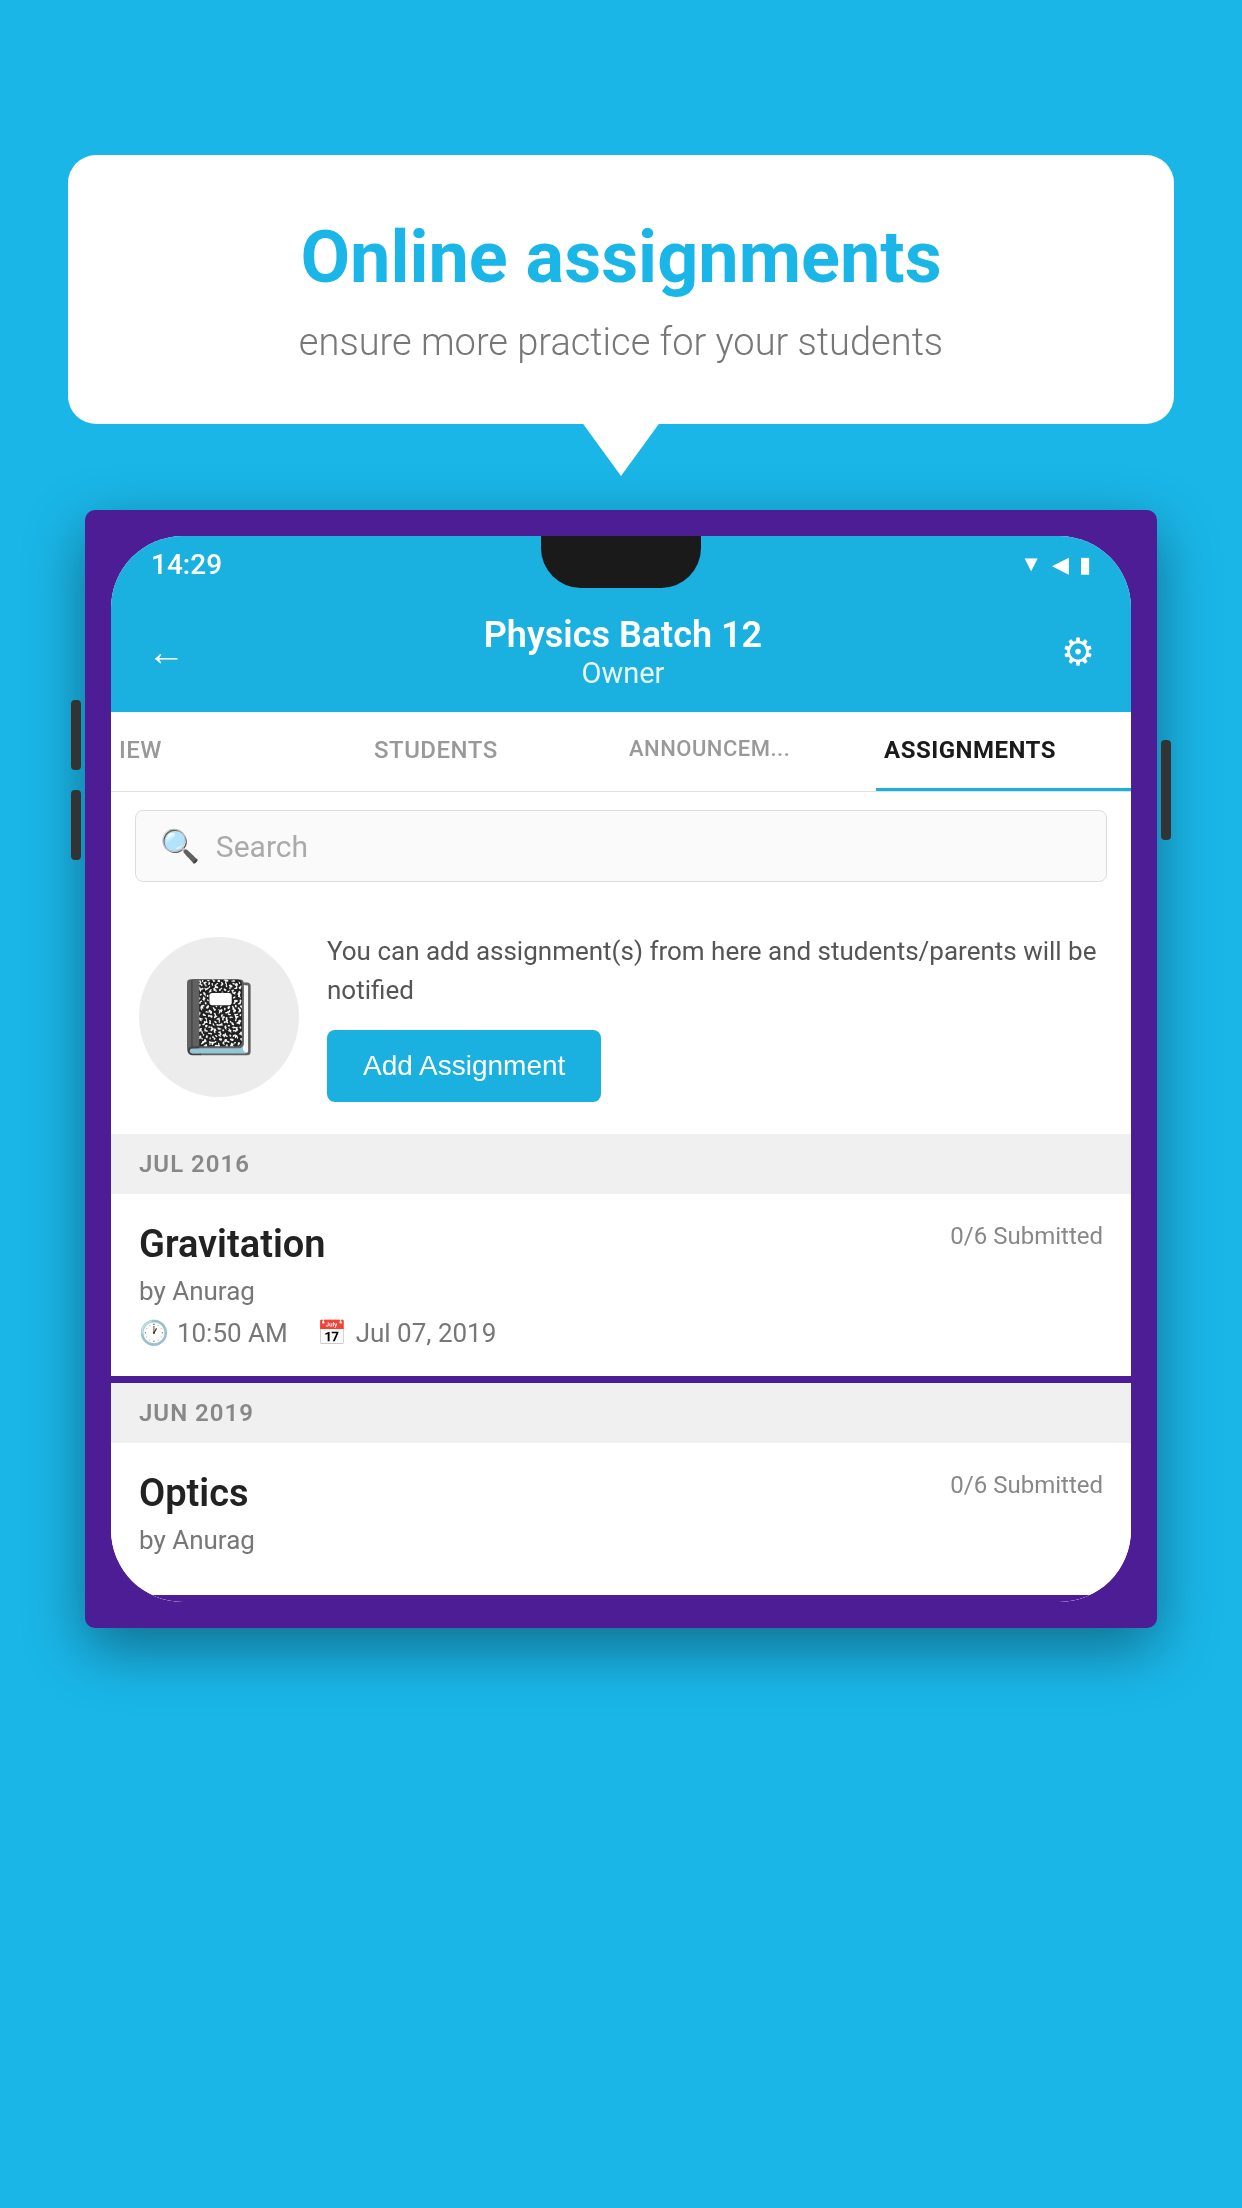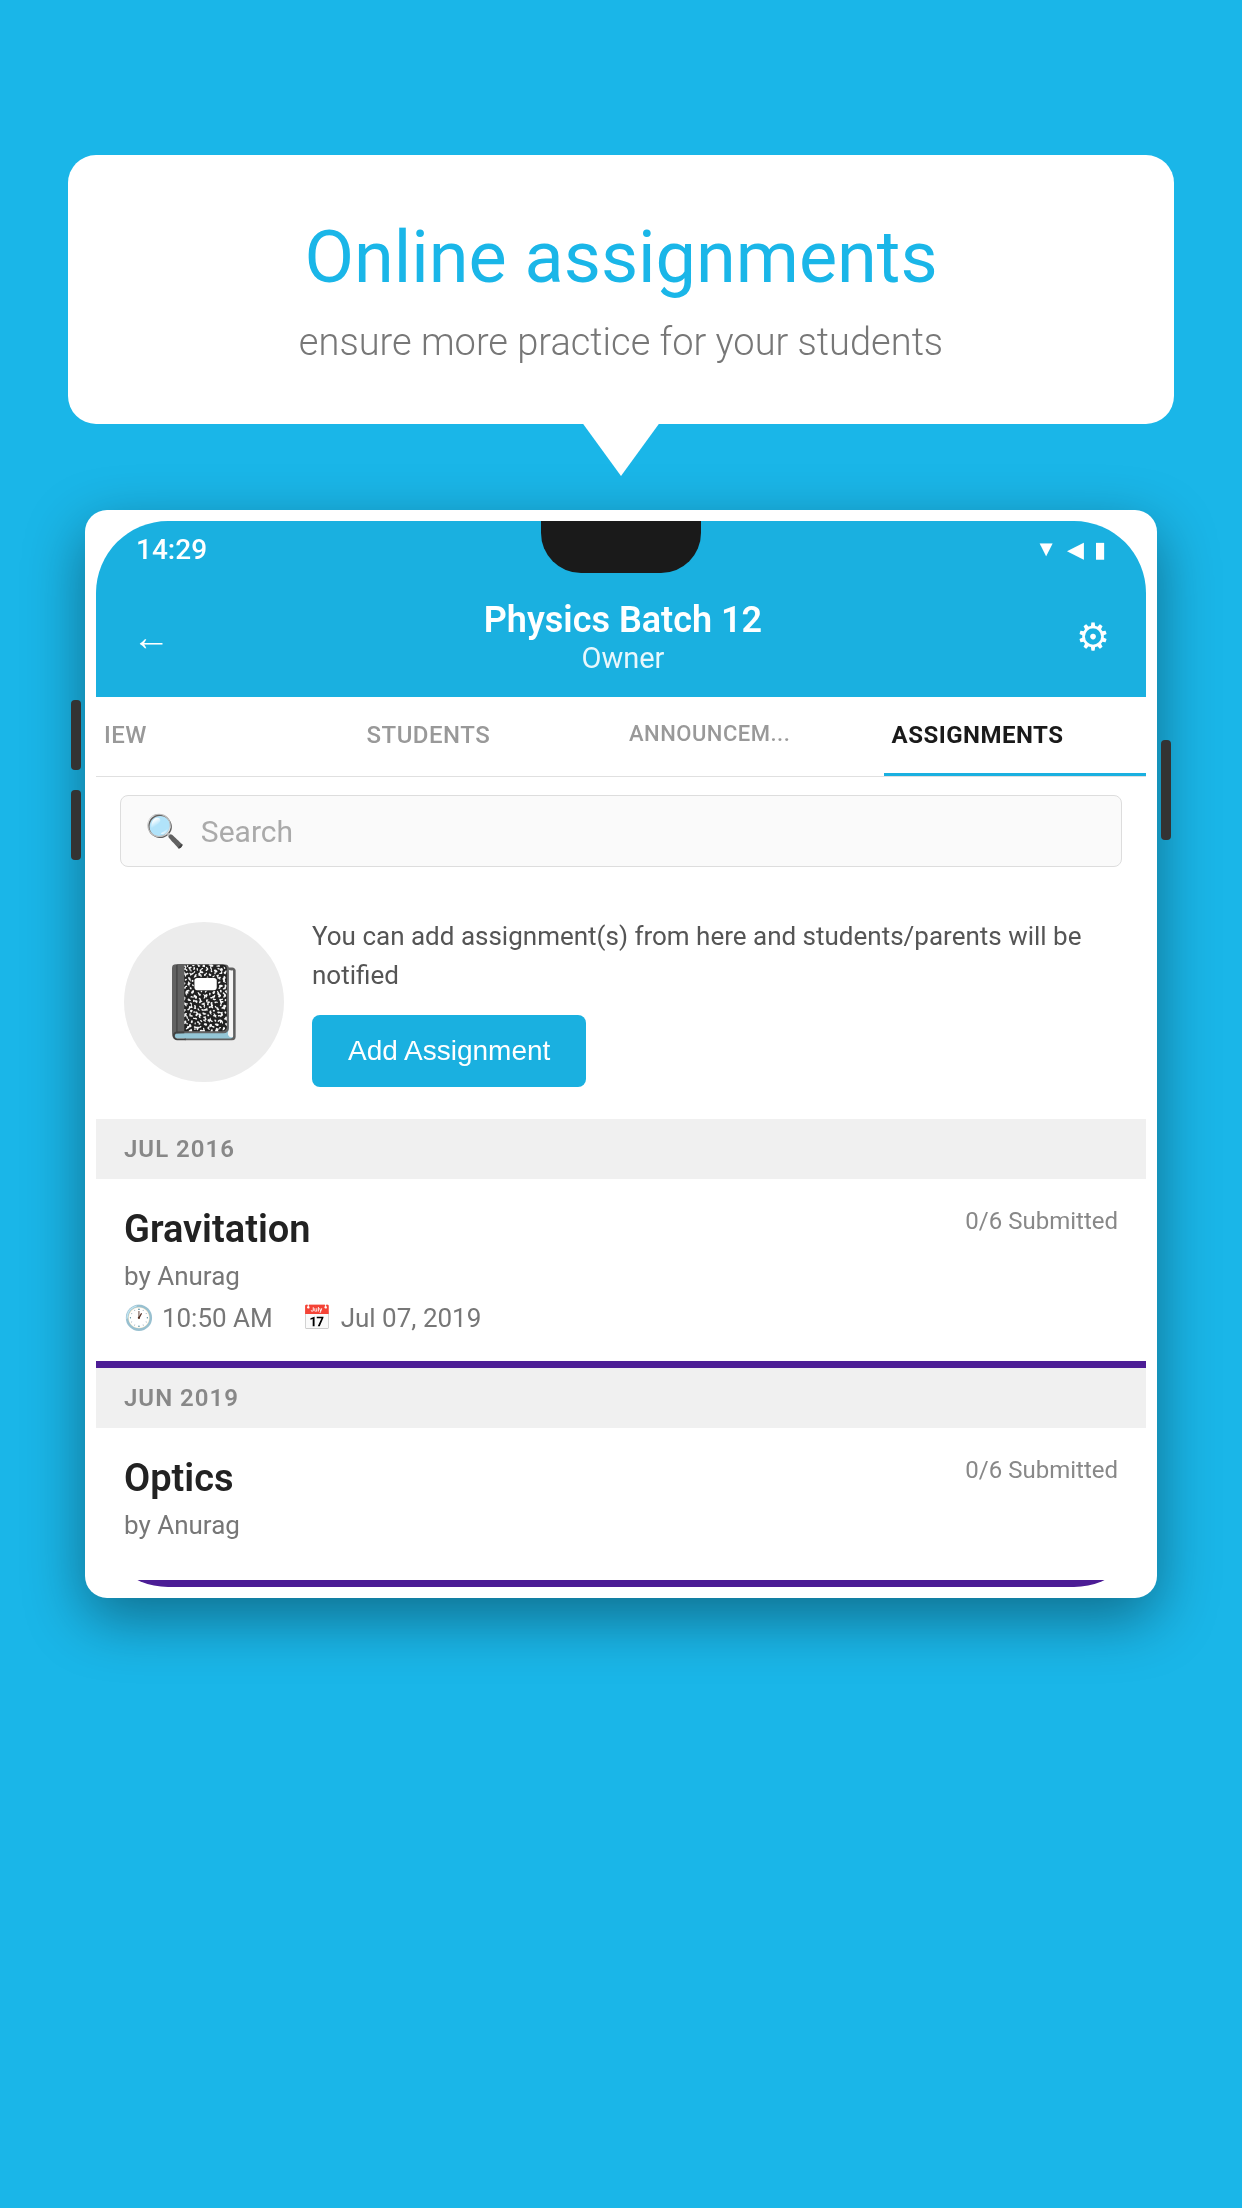--- a/index.html
+++ b/index.html
@@ -38,42 +38,42 @@
       width: 0;
       height: 0;
       border-left: 40px solid transparent;
       border-right: 40px solid transparent;
       border-top: 55px solid white;
     }
 
     .speech-bubble-title {
       font-size: 72px;
       color: #1ab6e8;
-      font-weight: 400;
+      font-weight: 700;
       margin-bottom: 20px;
     }
 
     .speech-bubble-subtitle {
       font-size: 38px;
       color: #777;
       font-weight: 300;
     }
 
     
     .phone-container {
       position: absolute;
       top: 510px;
       left: 85px;
       right: 85px;
     }
 
     .phone {
-      background: #ffffff;
-      border-radius: 22px;
-      padding: 11px;
+      background: #4c1d95;
+      border-radius: 10px;
+      padding: 26px;
       position: relative;
       box-shadow: 0 20px 60px rgba(0,0,0,0.4);
     }
 
     .phone-inner {
       background: white;
       border-radius: 72px;
       overflow: hidden;
       position: relative;
     }

